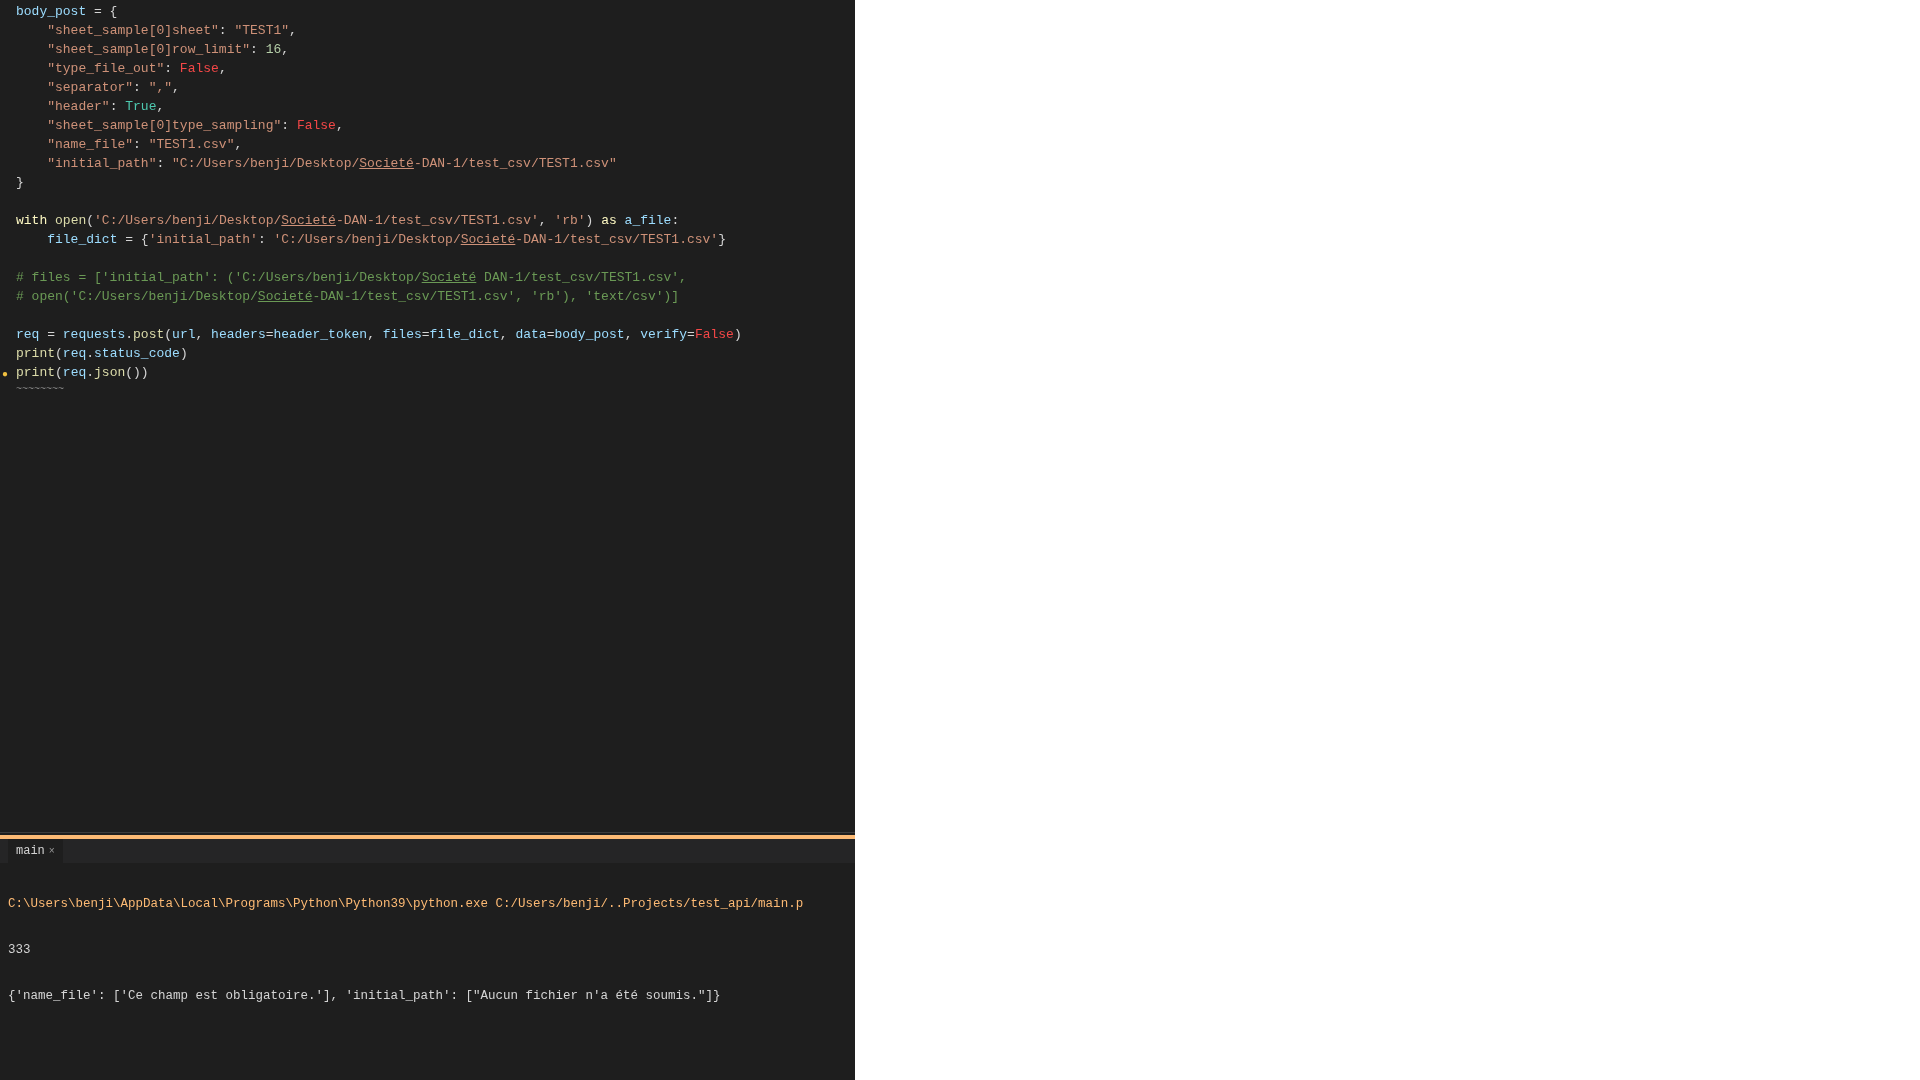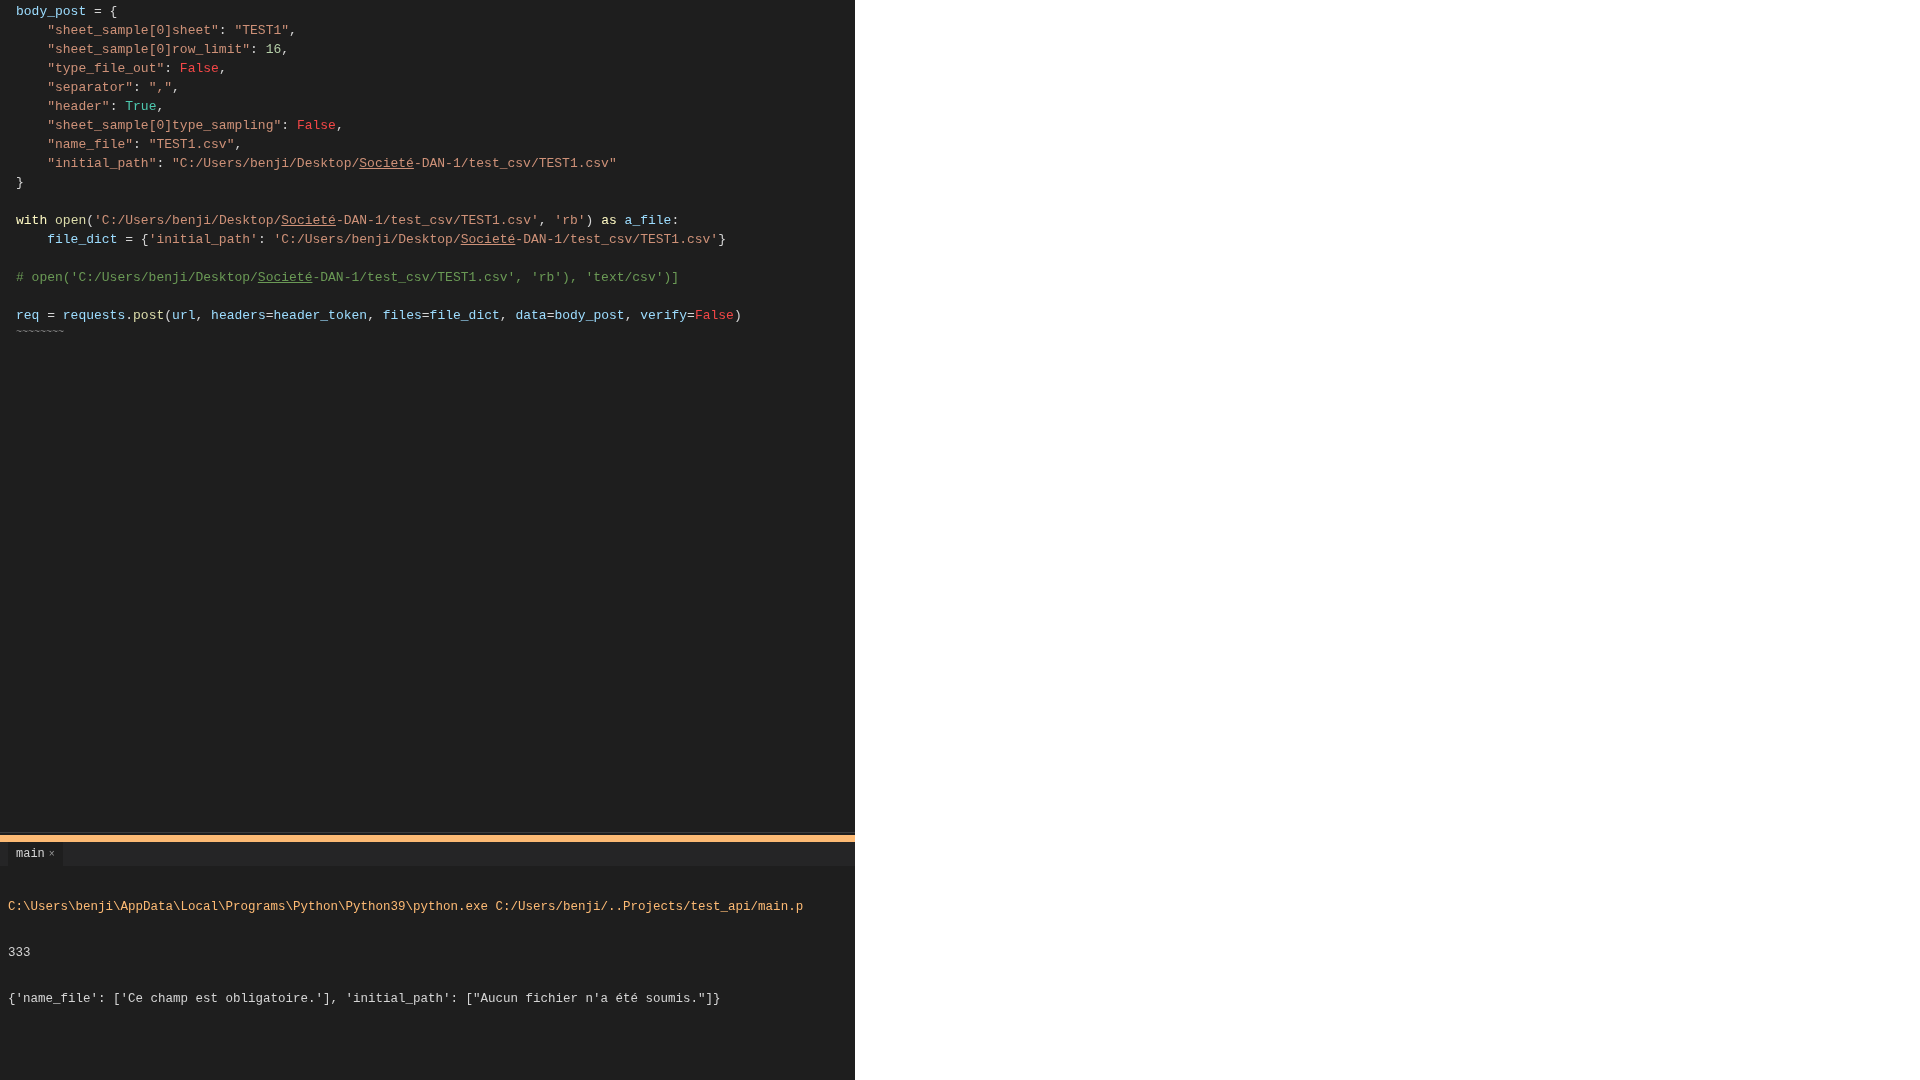--- a/index.html
+++ b/index.html
@@ -67,21 +67,21 @@
       height: 1px;
       background: #3c3c3c;
       margin: 2px 0;
     }
 
     
     .terminal-area {
       background: #1e1e1e;
       width: 855px;
       min-height: 60px;
-      border-top: 7px solid #fdba74;
+      border-top: 4px solid #fdba74;
     }
 
     .terminal-tabs {
       display: flex;
       align-items: center;
       background: #252526;
       height: 24px;
       padding: 0 8px;
       gap: 8px;
     }
@@ -201,32 +201,41 @@
       <div class="code-line">
         <span class="code-content"><span class="c-keyword">with</span><span class="c-white"> </span><span class="c-func">open</span><span class="c-white">(</span><span class="c-orange">'C:/Users/benji/Desktop/<span class="c-underline">Societé</span>-DAN-1/test_csv/TEST1.csv'</span><span class="c-white">, </span><span class="c-orange">'rb'</span><span class="c-white">) </span><span class="c-keyword">as</span><span class="c-white"> </span><span class="c-var">a_file</span><span class="c-white">:</span></span>
       </div>
 
       <div class="code-line">
         <span class="code-content">    <span class="c-var">file_dict</span><span class="c-white"> = {</span><span class="c-orange">'initial_path'</span><span class="c-white">: </span><span class="c-orange">'C:/Users/benji/Desktop/<span class="c-underline">Societé</span>-DAN-1/test_csv/TEST1.csv'</span><span class="c-white">}</span></span>
       </div>
 
       <div class="code-line"></div>
 
+      <div class="code-line">
+        <span class="code-content c-comment"># files = ['initial_path': ('C:/Users/benji/Desktop/<span class="c-underline">Societé</span> DAN-1/test_csv/TEST1.csv',</span>
+      </div>
 
       <div class="code-line">
         <span class="code-content c-comment"># open('C:/Users/benji/Desktop/<span class="c-underline">Societé</span>-DAN-1/test_csv/TEST1.csv', 'rb'), 'text/csv')]</span>
       </div>
 
       <div class="code-line"></div>
 
       <div class="code-line">
         <span class="code-content"><span class="c-var">req</span><span class="c-white"> = </span><span class="c-var">requests</span><span class="c-white">.</span><span class="c-func">post</span><span class="c-white">(</span><span class="c-var">url</span><span class="c-white">, </span><span class="c-param">headers</span><span class="c-white">=</span><span class="c-var">header_token</span><span class="c-white">, </span><span class="c-param">files</span><span class="c-white">=</span><span class="c-var">file_dict</span><span class="c-white">, </span><span class="c-param">data</span><span class="c-white">=</span><span class="c-var">body_post</span><span class="c-white">, </span><span class="c-param">verify</span><span class="c-white">=</span><span class="c-bool-false">False</span><span class="c-white">)</span></span>
       </div>
 
-
+      <div class="code-line">
+        <span class="code-content"><span class="c-func">print</span><span class="c-white">(</span><span class="c-var">req</span><span class="c-white">.</span><span class="c-var">status_code</span><span class="c-white">)</span></span>
+      </div>
+
+      <div class="code-line has-dot">
+        <span class="code-content"><span class="c-func">print</span><span class="c-white">(</span><span class="c-var">req</span><span class="c-white">.</span><span class="c-func">json</span><span class="c-white">())</span></span>
+      </div>
 
       <div class="code-line">
         <span class="code-content c-comment" style="font-size:10px;color:#888;">~~~~~~~~</span>
       </div>
 
     </div>
 
     <div class="empty-space"></div>
 
     <div class="divider-line"></div>

